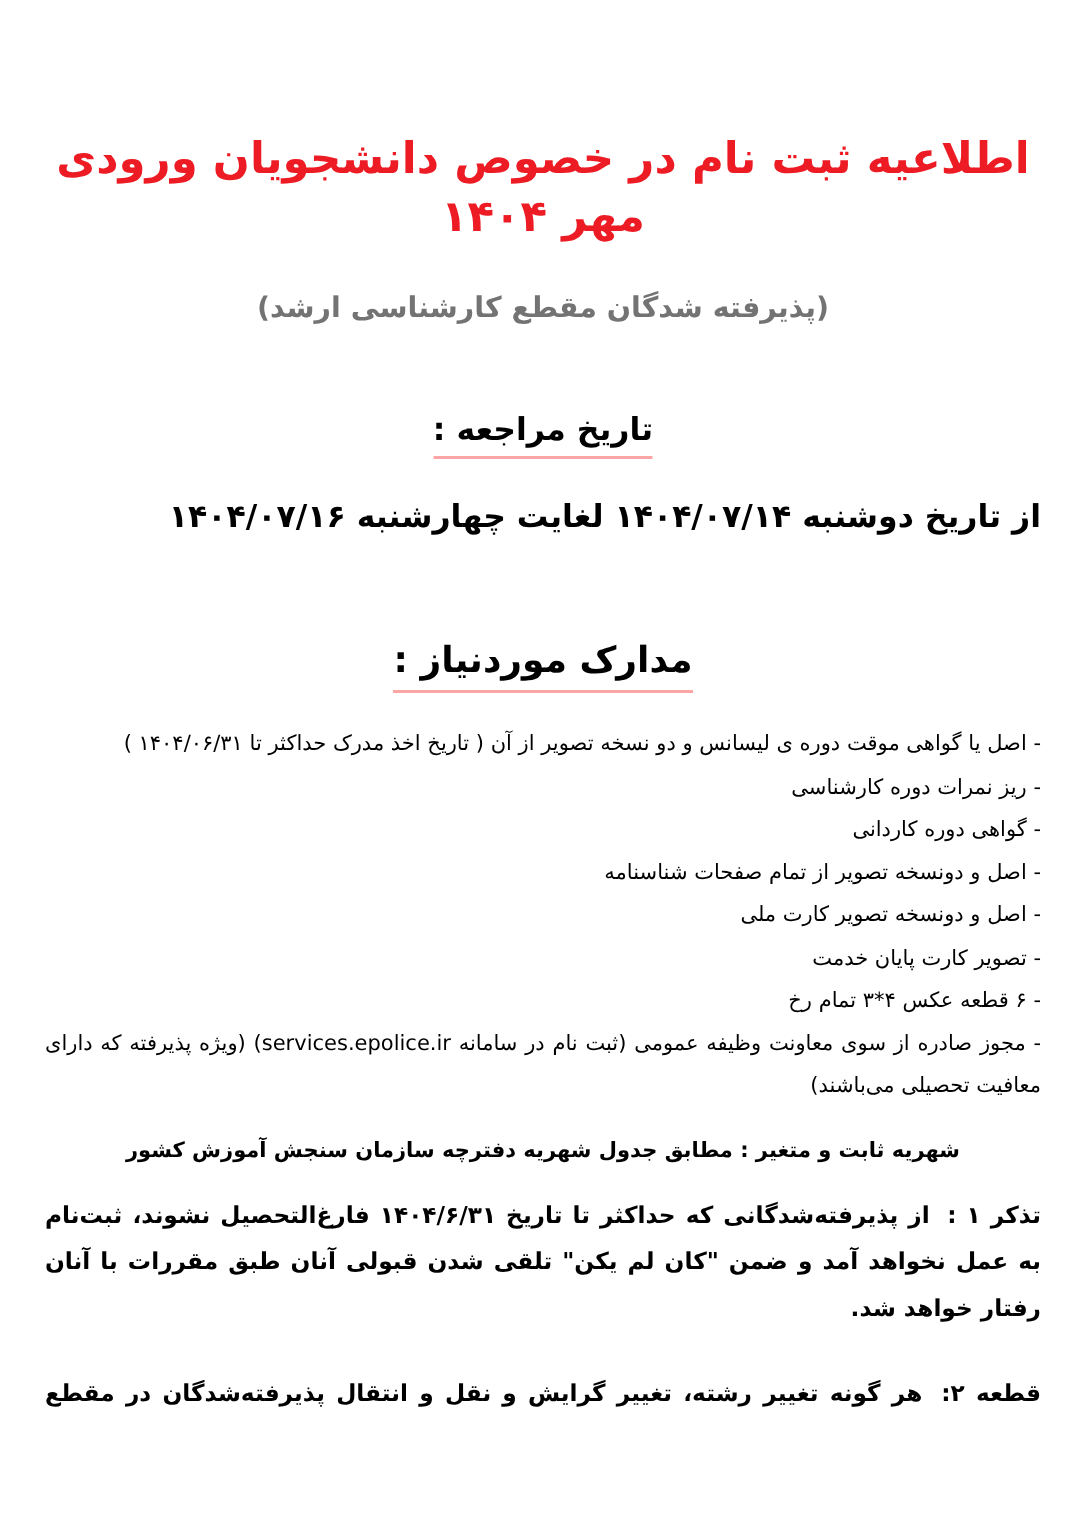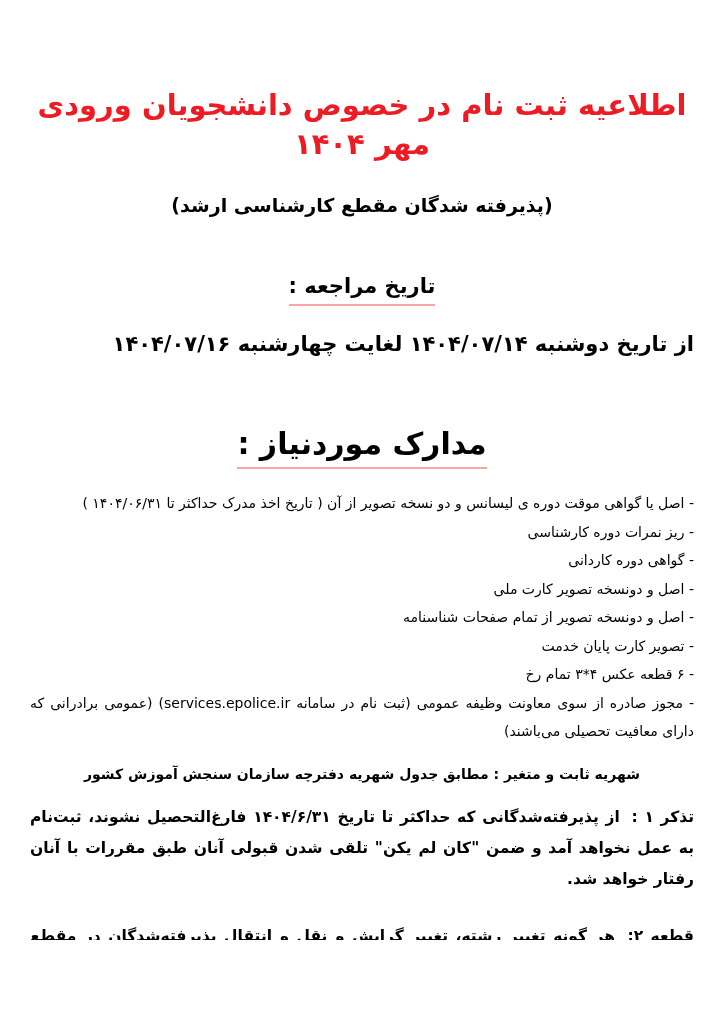--- a/index.html
+++ b/index.html
@@ -23,21 +23,21 @@
   .title {
     text-align: center;
     color: #ed1c24;
     font-size: 29px;
     font-weight: bold;
     line-height: 1.35;
     margin: 0 0 30px 0;
   }
   .subtitle {
     text-align: center;
-    color: #000000;
+    color: #737373;
     font-size: 19px;
     font-weight: bold;
     margin: 0 0 58px 0;
   }
   .section-heading {
     text-align: center;
     font-size: 21px;
     font-weight: bold;
     margin: 0 0 26px 0;
   }
@@ -47,21 +47,21 @@
     padding-bottom: 6px;
   }
   .date-line {
     text-align: right;
     font-size: 21px;
     font-weight: bold;
     margin: 0 0 70px 0;
   }
   .docs-heading {
     margin-bottom: 20px;
-    font-size: 30px;
+    font-size: 24px;
   }
   .doc-list {
     font-size: 14px;
     line-height: 28.5px;
     margin: 0 0 14px 0;
   }
   .doc-item {
     text-align: justify;
     text-align-last: right;
   }
@@ -100,25 +100,25 @@
   <div class="date-line">از تاریخ دوشنبه ۱۴۰۴/۰۷/۱۴ لغایت چهارشنبه ۱۴۰۴/۰۷/۱۶</div>
 
   <div class="section-heading docs-heading">
     <span class="underlined">مدارک موردنیاز :</span>
   </div>
 
   <div class="doc-list">
     <div class="doc-item">- اصل یا گواهی موقت دوره ی لیسانس و دو نسخه تصویر از آن ( تاریخ اخذ مدرک حداکثر تا ۱۴۰۴/۰۶/۳۱ )</div>
     <div class="doc-item">- ریز نمرات دوره کارشناسی</div>
     <div class="doc-item">- گواهی دوره کاردانی</div>
+    <div class="doc-item">- اصل و دونسخه تصویر از تمام صفحات شناسنامه</div>
     <div class="doc-item">- اصل و دونسخه تصویر کارت ملی</div>
-    <div class="doc-item">- اصل و دونسخه تصویر از تمام صفحات شناسنامه</div>
     <div class="doc-item">- تصویر کارت پایان خدمت</div>
     <div class="doc-item">- ۶ قطعه عکس ۴*۳ تمام رخ</div>
-    <div class="doc-item">- مجوز صادره از سوی معاونت وظیفه عمومی (ثبت نام در سامانه services.epolice.ir) (عمومی برادرانی که دارای معافیت تحصیلی می‌باشند)</div>
+    <div class="doc-item">- مجوز صادره از سوی معاونت وظیفه عمومی (ثبت نام در سامانه services.epolice.ir) (ویژه پذیرفته که دارای معافیت تحصیلی می‌باشند)</div>
   </div>
 
   <div class="tuition-note">شهریه ثابت و متغیر : مطابق جدول شهریه دفترچه سازمان سنجش آموزش کشور</div>
 
   <p class="note">
     <span class="note-label">تذکر ۱ :</span>
     <span>از پذیرفته‌شدگانی که حداکثر تا تاریخ ۱۴۰۴/۶/۳۱ فارغ‌التحصیل نشوند، ثبت‌نام به عمل نخواهد آمد و ضمن "کان لم یکن" تلقی شدن قبولی آنان طبق مقررات با آنان رفتار خواهد شد.</span>
   </p>
 
   <p class="note">

